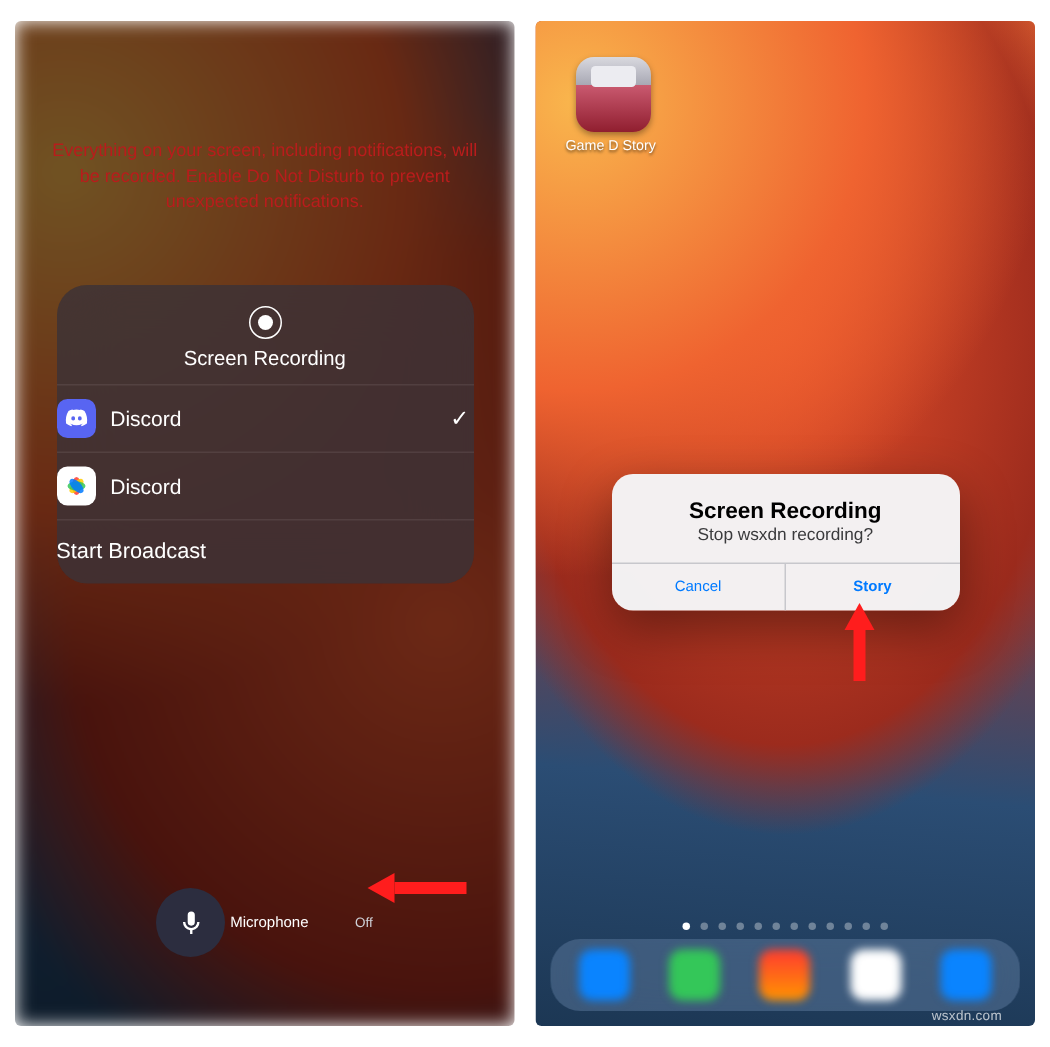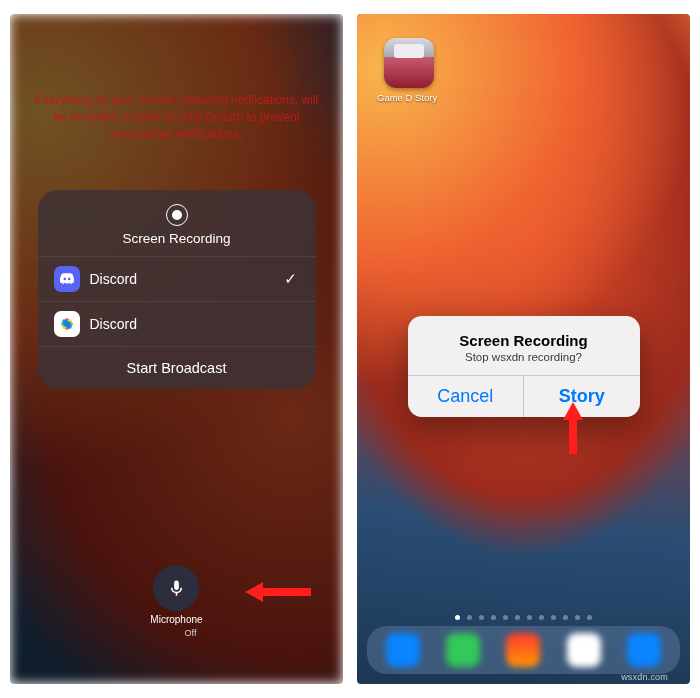--- a/index.html
+++ b/index.html
@@ -20,32 +20,32 @@
   .help-text { color: #b91c1c; font-size: 12px; text-align: center; line-height: 1.4; margin-top: 78px; }
 
   .card {
     margin-top: 48px; width: 278px; background: rgba(60,50,55,.82);
     backdrop-filter: blur(20px); border-radius: 20px; overflow: hidden;
   }
   .card-head { text-align: center; padding: 14px 0 10px; }
   .rec-circle { width: 22px; height: 22px; margin: 0 auto 5px; border: 1.6px solid #fff; border-radius: 50%; display: flex; align-items: center; justify-content: center; }
   .rec-circle::after { content: ""; width: 10px; height: 10px; background: #fff; border-radius: 50%; }
   .card-title { color: #fff; font-size: 13.5px; font-weight: 500; }
-  .row { display: flex; align-items: center; padding: 9px 16px; gap: 10px; border-top: .5px solid rgba(255,255,255,.08); }
+  .row { display: flex; align-items: center; padding: 9px 0; gap: 10px; border-top: .5px solid rgba(255,255,255,.08); }
   .row .app-ic { width: 26px; height: 26px; border-radius: 7px; flex: 0 0 auto; display: flex; align-items: center; justify-content: center; }
   .row .label { color: #fff; font-size: 14px; flex: 1; }
   .row .chk { color: #fff; font-size: 15px; width: 18px; text-align: center; }
   .discord-ic { background: #5865F2; }
   .discord-ic svg { width: 16px; height: 16px; fill: #fff; }
   .photos-ic { background: #fff; }
   .photos-ic svg { width: 18px; height: 18px; }
-  .broadcast-row { justify-content: center; padding: 13px 0; }
+  .broadcast-row { justify-content: flex-start; padding: 13px 0; }
   .broadcast-row .label { flex: 0 0 auto; font-size: 14.5px; }
 
-  .mic-wrap { margin-top: auto; margin-bottom: 46px; display: flex; flex-direction: column; align-items: center; gap: 3px; position: relative; }
+  .mic-wrap { margin-top: auto; margin-bottom: 46px; display: flex; align-items: center; gap: 3px; position: relative; }
   .mic-btn { width: 46px; height: 46px; border-radius: 50%; background: #2c2d3f; display: flex; align-items: center; justify-content: center; }
   .mic-btn svg { width: 19px; height: 19px; fill: #fff; }
   .mic-label { color: #fff; font-size: 10px; font-weight: 500; }
   .mic-state { color: #cfd2d8; font-size: 9px; margin-left: 28px; }
 
   .arrow { position: absolute; display: flex; align-items: center; }
   .arrow-shaft { background: #ff1d1d; height: 8px; }
   .arrow-head { width: 0; height: 0; border-top: 10px solid transparent; border-bottom: 10px solid transparent; }
   .arrow-left .arrow-head { border-right: 18px solid #ff1d1d; }
   .arrow-up { flex-direction: column; }
@@ -72,21 +72,21 @@
 
   .alert {
     position: absolute; left: 50%; top: 302px; transform: translateX(-50%);
     width: 232px; background: rgba(244,244,246,.98); border-radius: 14px;
     overflow: hidden; box-shadow: 0 12px 34px rgba(0,0,0,.4);
   }
   .alert-body { padding: 16px 16px 12px; text-align: center; }
   .alert-title { font-size: 15px; font-weight: 600; color: #000; }
   .alert-msg { font-size: 11.5px; color: #3a3a3c; margin-top: 2px; }
   .alert-actions { display: flex; border-top: .6px solid #c7c7cc; }
-  .alert-btn { flex: 1; text-align: center; padding: 10px 0; font-size: 18px; color: #007aff; }
+  .alert-btn { flex: 1; text-align: center; padding: 10px 0; font-size: 10px; color: #007aff; }
   .alert-btn.stop { font-weight: 600; }
   .alert-sep { width: .6px; background: #c7c7cc; }
 
   #arrow-stop { left: 206px; top: 388px; }
 
   .page-dots { position: absolute; left: 0; right: 0; bottom: 64px; display: flex; justify-content: center; gap: 7px; }
   .page-dots span { width: 5px; height: 5px; border-radius: 50%; background: rgba(255,255,255,.35); }
   .page-dots span.active { background: #fff; }
 
   .dock {

